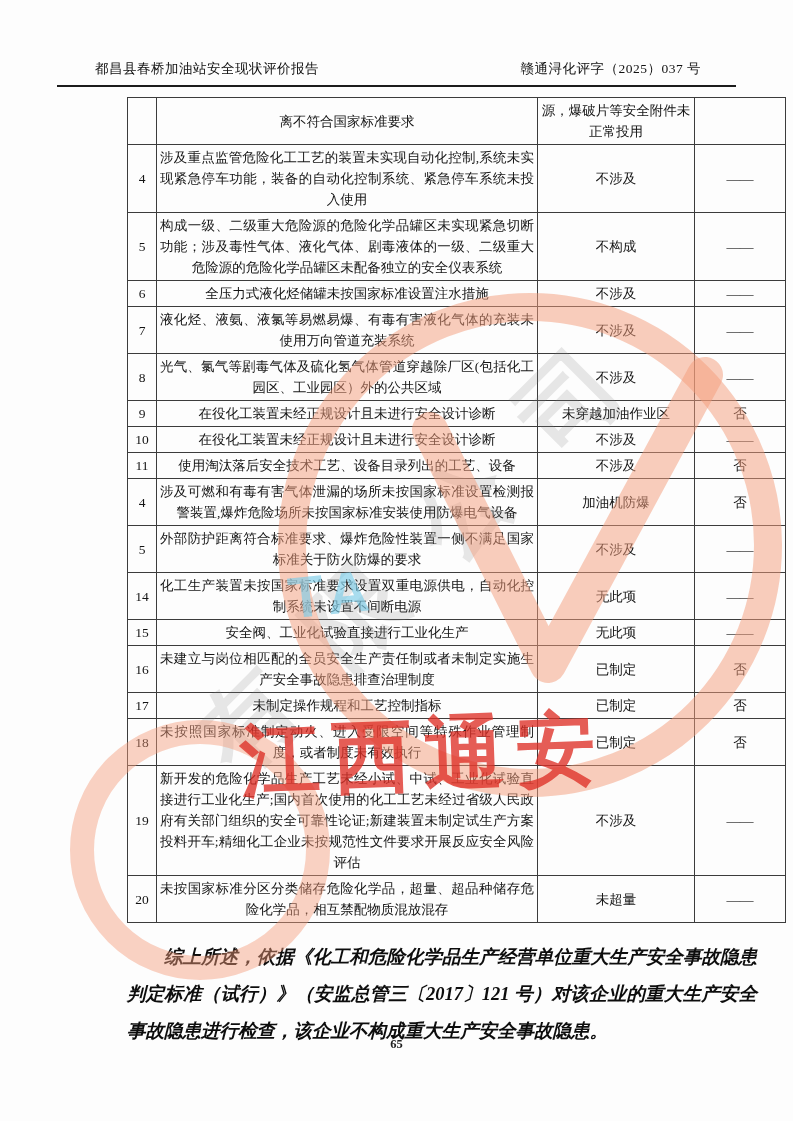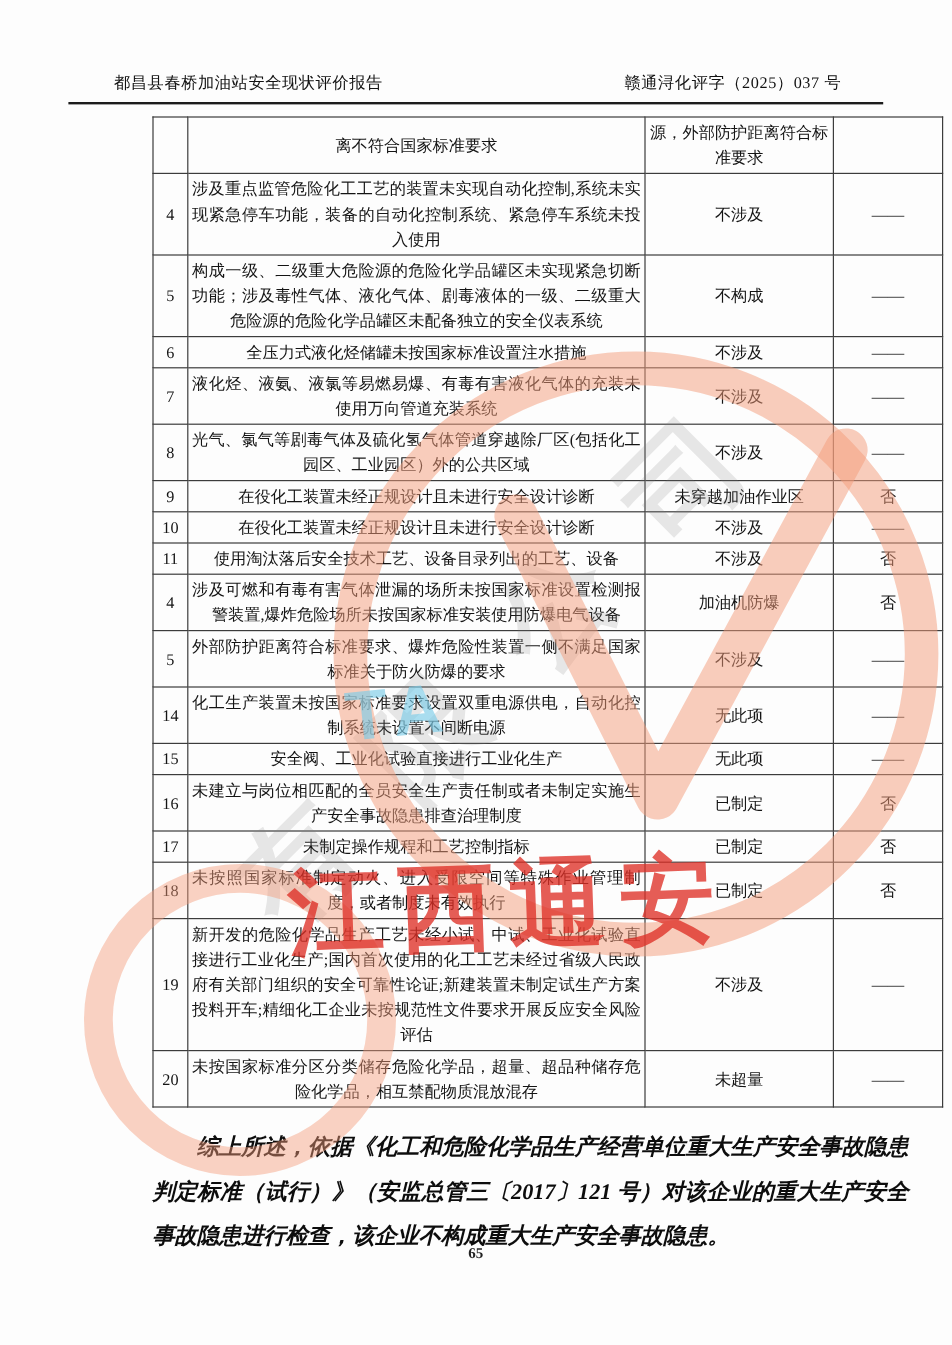--- a/index.html
+++ b/index.html
@@ -96,21 +96,21 @@
 <div class="hdr-left">都昌县春桥加油站安全现状评价报告</div>
 <div class="hdr-right">赣通浔化评字（2025）037 号</div>
 <div class="hdr-rule"></div>
 
 <div class="content">
   <table class="criteria">
     <tbody>
         <tr>
     <td class="c-no"></td>
     <td class="c-crit">离不符合国家标准要求</td>
-    <td class="c-status">源，外部防护距离符合标准要求</td>
+    <td class="c-status">源，爆破片等安全附件未正常投用</td>
     <td class="c-result"></td>
   </tr>
         <tr>
     <td class="c-no">4</td>
     <td class="c-crit">涉及重点监管危险化工工艺的装置未实现自动化控制,系统未实现紧急停车功能，装备的自动化控制系统、紧急停车系统未投入使用</td>
     <td class="c-status">不涉及</td>
     <td class="c-result">——</td>
   </tr>
         <tr>
     <td class="c-no">5</td>

